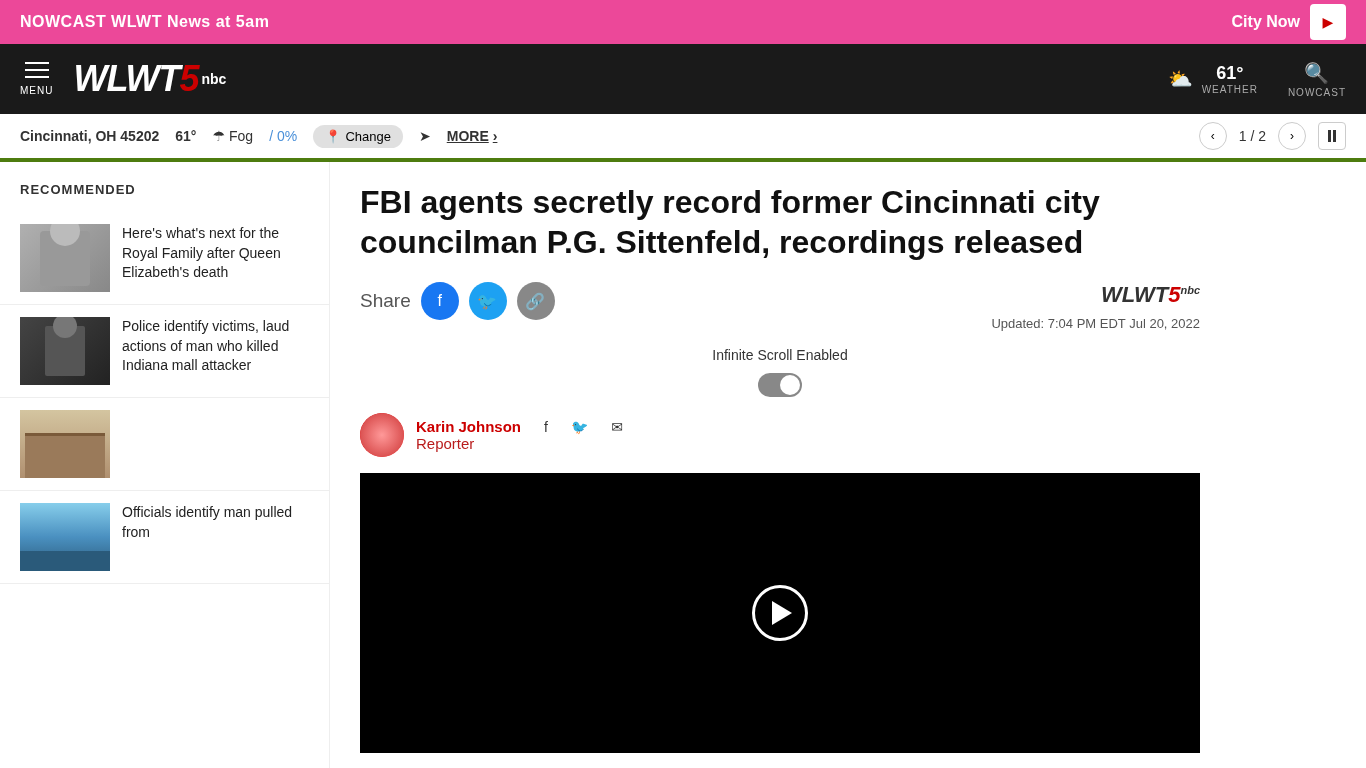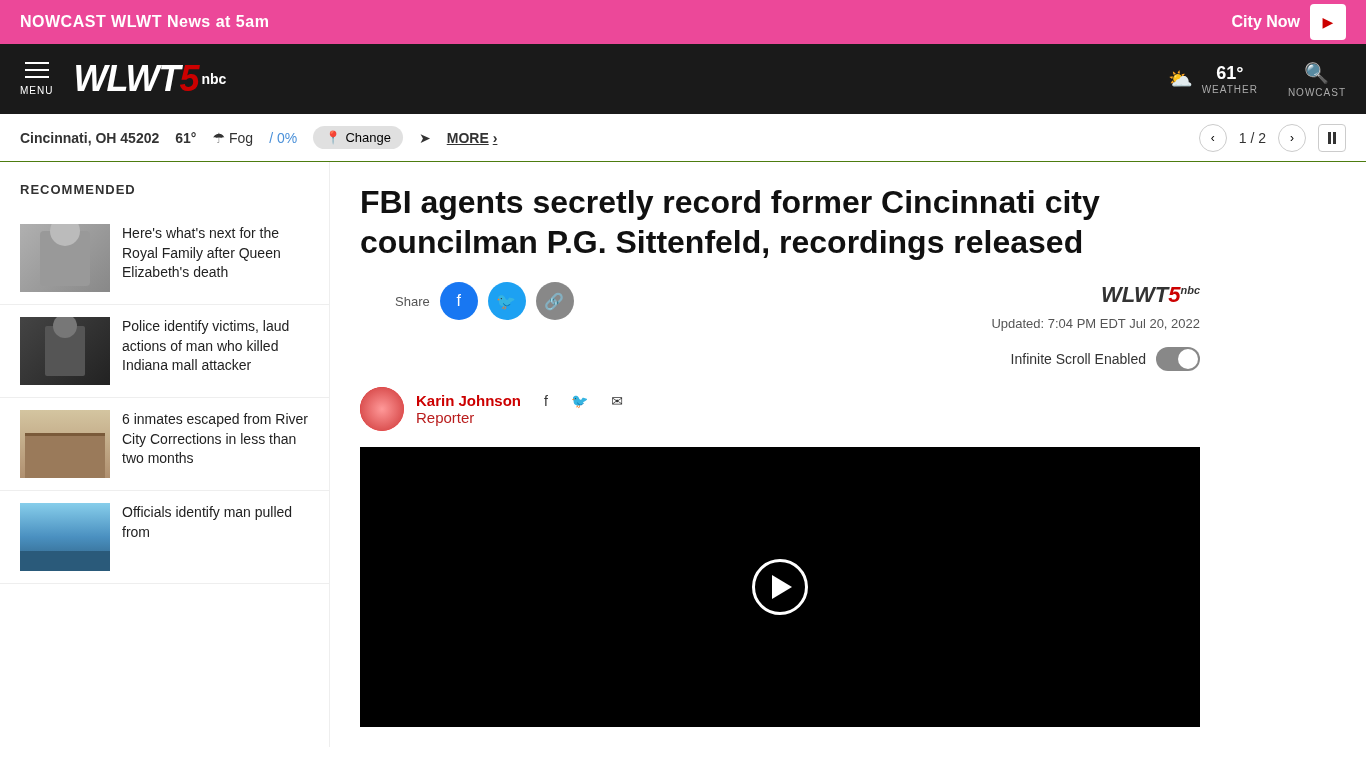--- a/index.html
+++ b/index.html
@@ -102,21 +102,21 @@
       align-items: center;
       color: #fff;
       cursor: pointer;
       gap: 2px;
     }
     .search-icon-svg { font-size: 20px; }
     .search-label { font-size: 10px; letter-spacing: 1px; color: #aaa; }
 
     
     .location-bar {
-      border-bottom: 1px solid #4d7c0f;
+      border-bottom: 4px solid #4d7c0f;
       height: 48px;
       display: flex;
       align-items: center;
       justify-content: space-between;
       padding: 0 20px;
       background: #fff;
     }
     .location-left {
       display: flex;
       align-items: center;
@@ -262,23 +262,22 @@
       align-items: flex-start;
       justify-content: space-between;
       margin-bottom: 16px;
     }
     .share-row {
       display: flex;
       align-items: center;
       gap: 10px;
     }
     .share-label {
-      font-size: 13px;
+      font-size: 19px;
       color: #555;
-      margin-left: 35px;
     }
     .share-btn {
       width: 38px;
       height: 38px;
       border-radius: 50%;
       border: none;
       cursor: pointer;
       display: flex;
       align-items: center;
       justify-content: center;
@@ -303,20 +302,21 @@
     .update-time {
       font-size: 13px;
       color: #555;
     }
     .infinite-scroll-row {
       display: flex;
       align-items: center;
       justify-content: flex-end;
       gap: 10px;
       margin-bottom: 16px;
+      flex-direction: column;
     }
     .infinite-label {
       font-size: 14px;
       color: #333;
     }
     .toggle-switch {
       width: 44px;
       height: 24px;
       background: #888;
       border-radius: 12px;
@@ -504,23 +504,20 @@
         <div class="sidebar-item-title">Police identify victims, laud actions of man who killed Indiana mall attacker</div>
       </div>
     </div>
 
     <div class="sidebar-item">
       <div class="sidebar-thumb thumb-corrections">
         <div style="width:100%;height:100%;background:linear-gradient(180deg,#d4c5a0,#b09070);display:flex;align-items:flex-end;justify-content:center;">
           <div style="width:80px;height:45px;background:#9a7a5a;border-top:3px solid #7a5a3a;"></div>
         </div>
       </div>
-      <div class="sidebar-item-text">
-        <div class="sidebar-item-title">6 inmates escaped from River City Corrections in less than two months</div>
-      </div>
     </div>
 
     <div class="sidebar-item">
       <div class="sidebar-thumb thumb-river">
         <div style="width:100%;height:100%;background:linear-gradient(180deg,#87ceeb 0%,#4a90c0 50%,#2a5a7a 100%);position:relative;">
           <div style="position:absolute;bottom:0;width:100%;height:20px;background:#2a5a7a;"></div>
         </div>
       </div>
       <div class="sidebar-item-text">
         <div class="sidebar-item-title">Officials identify man pulled from</div>

